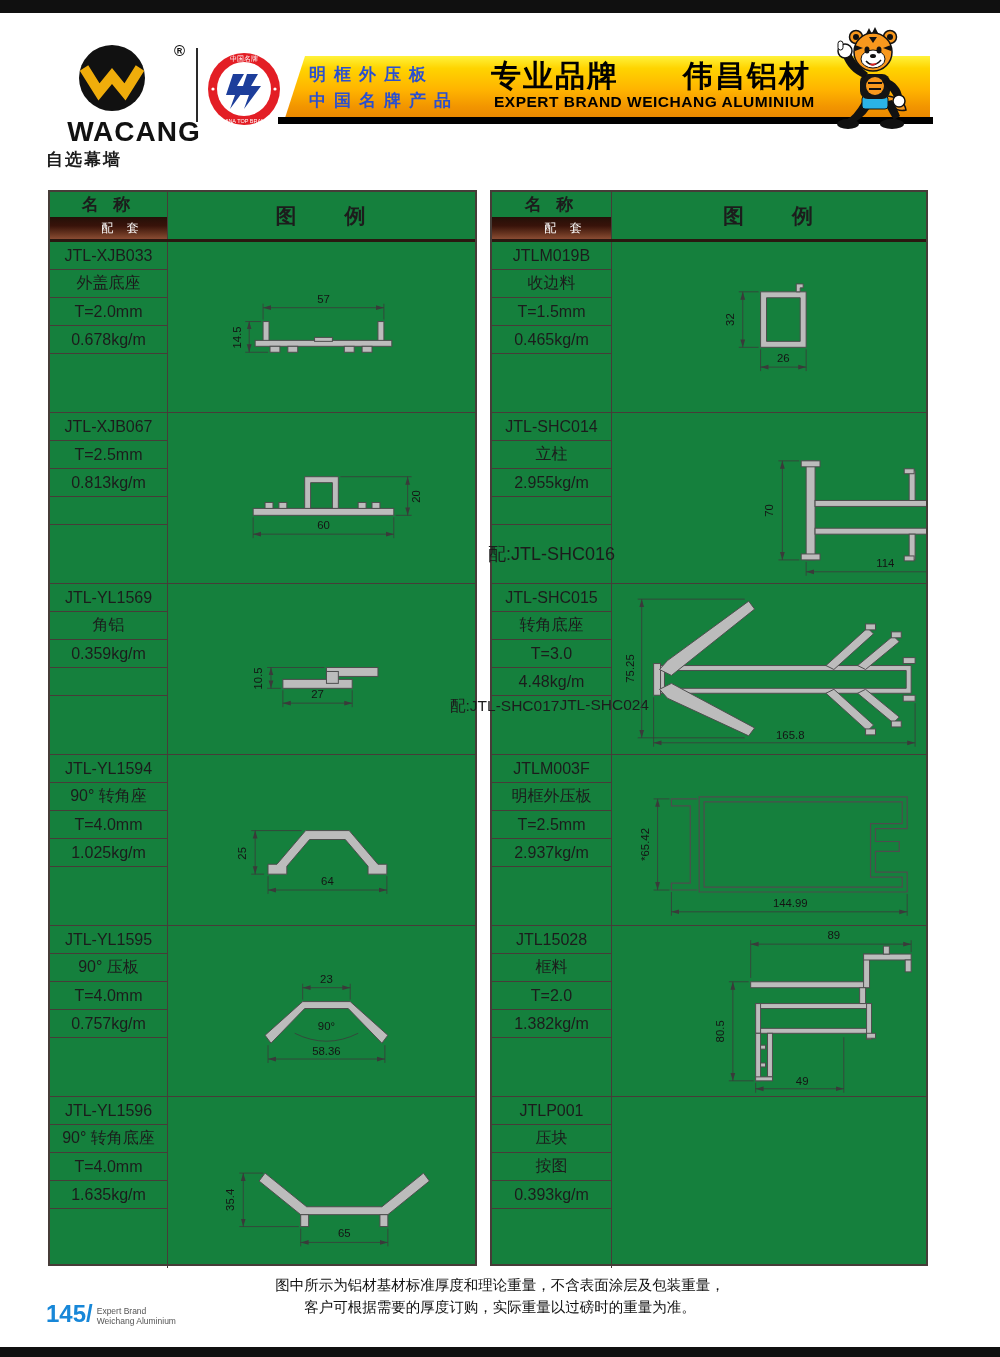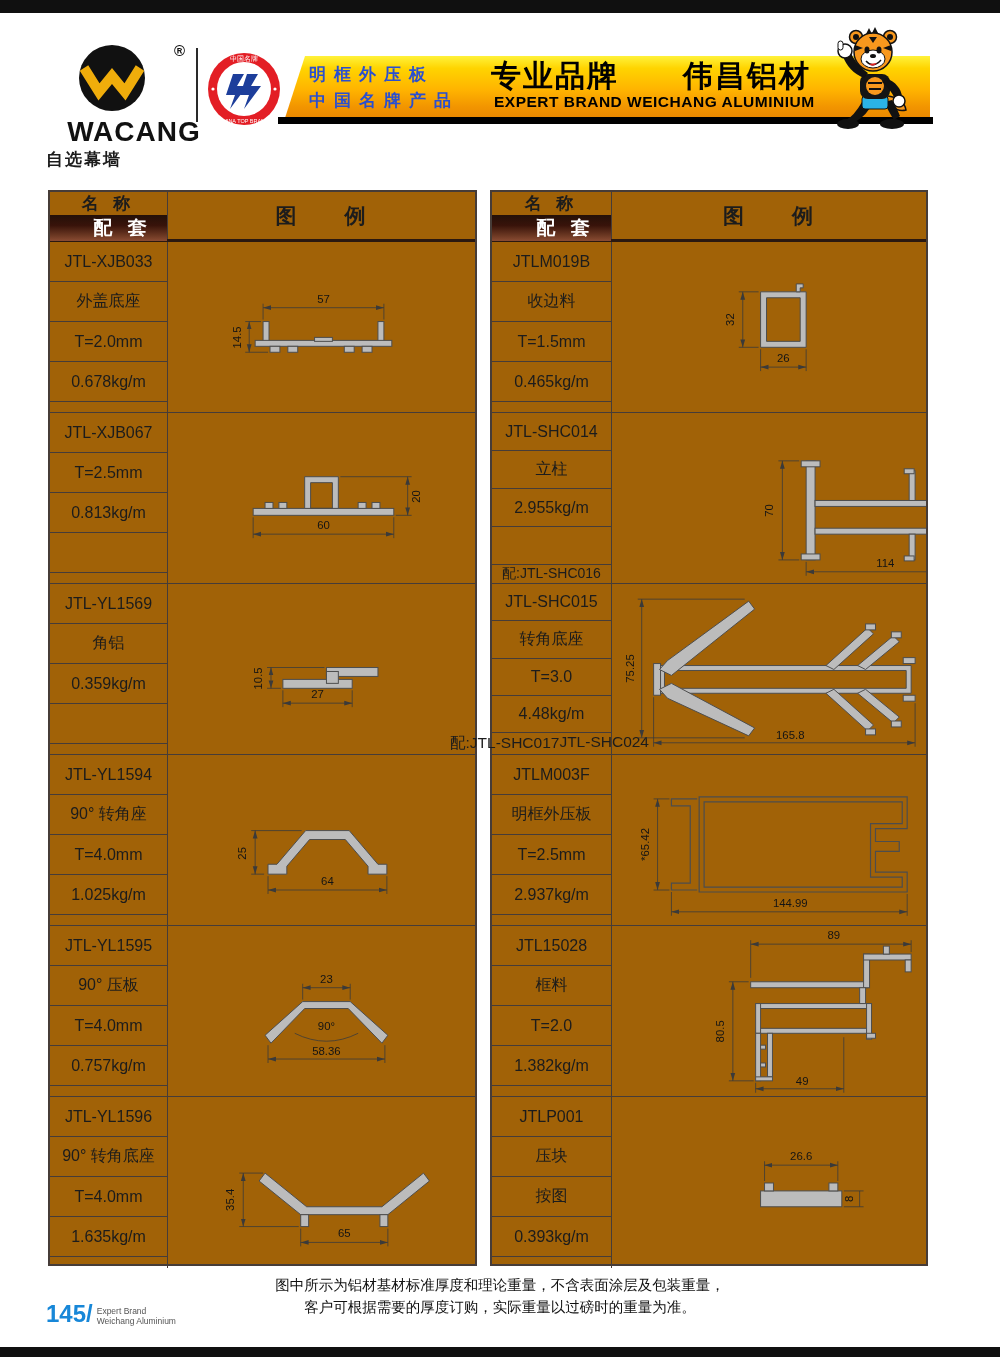--- a/index.html
+++ b/index.html
@@ -26,41 +26,41 @@
              letter-spacing:8px;line-height:26px;white-space:nowrap;}
   .banner-title{position:absolute;left:206px;top:0px;font-size:30px;font-weight:900;color:#000;
                 letter-spacing:2px;white-space:nowrap;}
   .banner-sub{position:absolute;left:209px;top:37px;font-size:15.5px;font-weight:bold;color:#000;
               letter-spacing:0.5px;white-space:nowrap;}
   .tiger{position:absolute;left:826px;top:26px;}
 
   .page-title{position:absolute;left:46px;top:148px;font-size:17px;font-weight:bold;letter-spacing:2px;}
 
   
-  .table{position:absolute;top:190px;border:2px solid #463c38;background:#a16207;}
+  .table{position:absolute;top:190px;border:2px solid #463c38;background:#15803d;}
   .lt{left:48px;width:429px;height:1076px;}
   .rt{left:490px;width:438px;height:1076px;}
   .thead{display:flex;height:50px;border-bottom:3px solid #2a1810;}
   .thead-name{display:flex;flex-direction:column;border-right:1px solid #463c38;}
   .lt .thead-name,.lt .tcells{width:118px;}
   .rt .thead-name,.rt .tcells{width:120px;}
   .th-name{height:25px;display:flex;align-items:center;justify-content:center;
            font-size:17px;font-weight:bold;letter-spacing:5px;}
   .th-match{flex:1;display:flex;align-items:center;justify-content:center;color:#fff;
-            font-size:19px;font-weight:bold;letter-spacing:5px;
+            font-size:12px;font-weight:normal;letter-spacing:5px;
             background:linear-gradient(180deg,#241008,#38130a 40%,#6b3722 78%,#8a4c33);padding-left:28px;}
   .th-legend{flex:1;display:flex;align-items:center;justify-content:center;
              font-size:21px;font-weight:bold;letter-spacing:2px;}
   .tsection{display:flex;height:171px;border-bottom:1px solid #463c38;}
   .tsection:last-child{border-bottom:none;}
   .tcells{display:flex;flex-direction:column;border-right:1px solid #463c38;}
-  .tcell{height:40px;border-bottom:1px solid #463c38;display:flex;align-items:center;
+  .tcell{height:28px;border-bottom:1px solid #463c38;display:flex;align-items:center;
          justify-content:center;font-size:16px;white-space:nowrap;}
   .tcell.extra{flex:1;border-bottom:none;}
-  .tcell.cfg{font-size:14px;}
+  .tcell.cfg{font-size:18px;}
   .tcell.cfg2{justify-content:center;align-items:stretch;font-size:15.5px;}
   .tcell.cfg2 .l1{text-align:left;padding-left:2px;}
   .tcell.cfg2 .l2{text-align:left;padding-right:6px;}
   .tdraw{flex:1;position:relative;}
   .tdraw svg{position:absolute;left:0;top:0;width:100%;height:100%;}
 
   svg .prof{fill:#bcbcbc;stroke:#4d4d4d;stroke-width:1;}
   svg .out{fill:none;stroke:#4d4d4d;stroke-width:1.2;}
   svg .dim{stroke:#3a3a3a;stroke-width:0.8;fill:none;}
   svg text.dt{font-family:"Liberation Sans","DejaVu Sans",sans-serif;font-size:11.5px;fill:#141414;}
@@ -498,35 +498,20 @@
     </div>
 
     <div class="tsection">
       <div class="tcells">
         <div class="tcell">JTLP001</div>
         <div class="tcell">压块</div>
         <div class="tcell">按图</div>
         <div class="tcell">0.393kg/m</div>
         <div class="tcell extra"></div>
       </div>
-      <div class="tdraw">
-        <svg viewBox="0 0 317 171" preserveAspectRatio="xMidYMid meet">
-          <rect class="prof" x="150" y="94" width="82" height="16"></rect>
-          <rect class="prof" x="154" y="86" width="9" height="8"></rect>
-          <rect class="prof" x="219" y="86" width="9" height="8"></rect>
-          <line class="dim" x1="154" y1="84" x2="154" y2="64"></line>
-          <line class="dim" x1="228" y1="84" x2="228" y2="64"></line>
-          <line class="dim" x1="154" y1="68" x2="228" y2="68" marker-start="url(#ar)" marker-end="url(#ar)"></line>
-          <text class="dt" x="191" y="63" text-anchor="middle">26.6</text>
-          <line class="dim" x1="234" y1="94" x2="254" y2="94"></line>
-          <line class="dim" x1="234" y1="110" x2="254" y2="110"></line>
-          <line class="dim" x1="250" y1="94" x2="250" y2="110"></line>
-          <text class="dt" x="243" y="102" text-anchor="middle" transform="rotate(-90 243 102)">8</text>
-        </svg>
-      </div>
     </div>
   </section>
 
   <div class="note">
     <div>图中所示为铝材基材标准厚度和理论重量，不含表面涂层及包装重量，</div>
     <div>客户可根据需要的厚度订购，实际重量以过磅时的重量为准。</div>
   </div>
 
   <div class="pagefoot">
     <span class="pnum">145/</span>

